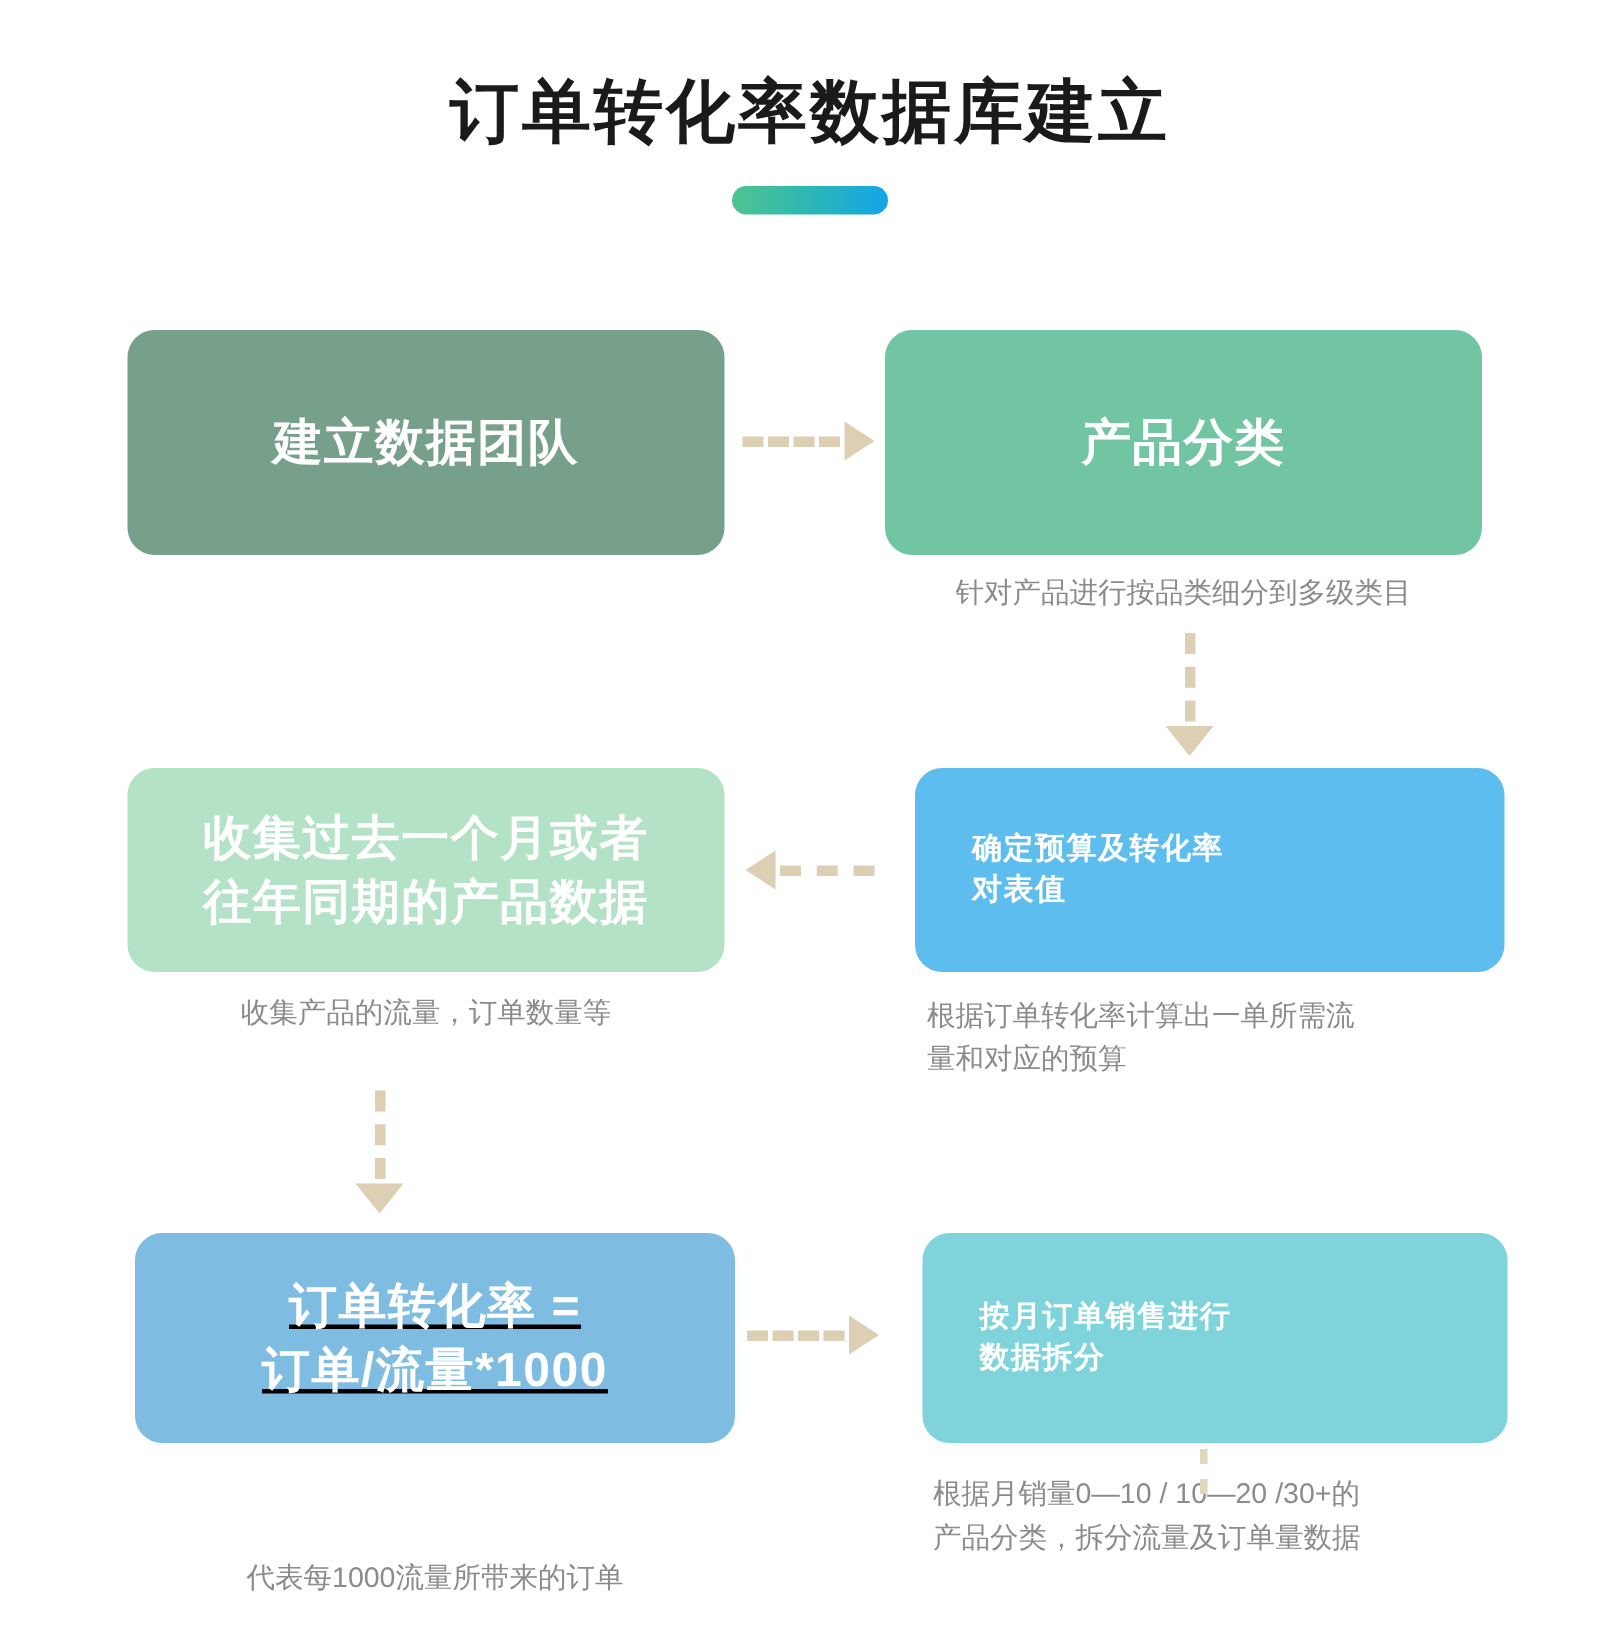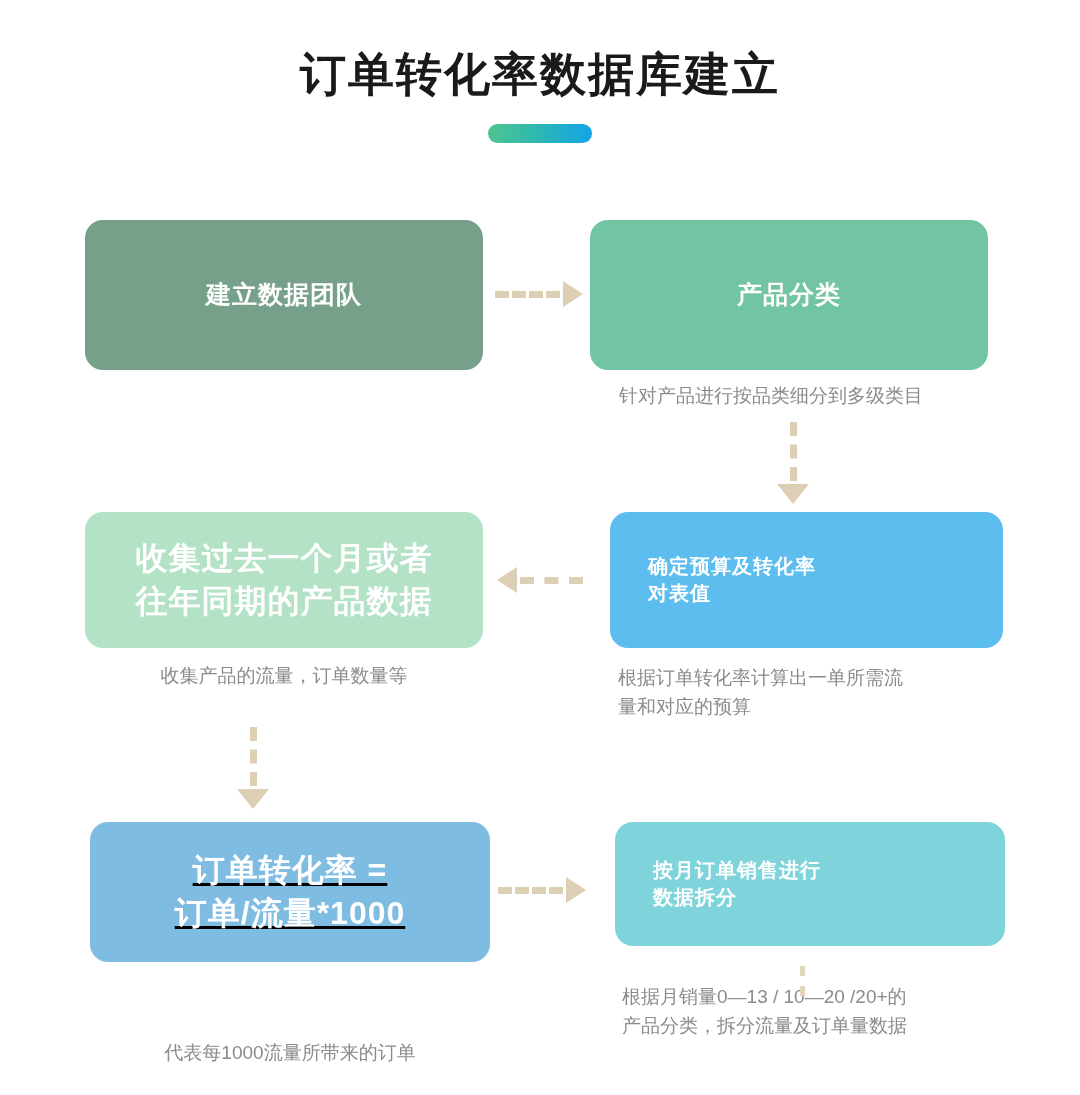--- a/index.html
+++ b/index.html
@@ -53,21 +53,21 @@
     position: absolute;
     border-radius: 18px;
     display: flex;
     align-items: center;
     justify-content: center;
     box-sizing: border-box;
     padding: 0 18px;
   }
   .node-label {
     color: #ffffff;
-    font-size: 25px;
+    font-size: 33px;
     font-weight: 700;
     line-height: 1.34;
     text-align: left;
     letter-spacing: 1px;
     white-space: pre-line;
   }
   .node-label.lines2 {
     font-size: 20px;
     text-align: left;
     width: 100%;
@@ -93,25 +93,25 @@
   .caption.left {
     text-align: left;
   }
 
   
   #node1 { left: 85px;  top: 220px; width: 398px; height: 150px; background: #76a089; }
   #node2 { left: 590px; top: 220px; width: 398px; height: 150px; background: #72c5a2; }
   #node3 { left: 85px;  top: 512px; width: 398px; height: 136px; background: #b3e2c6; }
   #node4 { left: 610px; top: 512px; width: 393px; height: 136px; background: #5cbdee; }
   #node5 { left: 90px;  top: 822px; width: 400px; height: 140px; background: #7fbce2; text-decoration: underline; }
-  #node6 { left: 615px; top: 822px; width: 390px; height: 124px; background: #7fd4dc; }
+  #node6 { left: 615px; top: 822px; width: 390px; height: 140px; background: #7fd4dc; }
 
   
   #cap1 { left: 85px;  top: 381px; width: 398px; }
-  #cap2 { left: 572px; top: 381px; width: 398px; }
+  #cap2 { left: 590px; top: 381px; width: 398px; }
   #cap3 { left: 85px;  top: 661px; width: 398px; }
   #cap4 { left: 618px; top: 663px; width: 380px; }
   #cap5 { left: 90px;  top: 1038px; width: 400px; }
   #cap6 { left: 622px; top: 982px; width: 380px; }
 
   
   .arrow-h {
     position: absolute;
     display: flex;
     align-items: center;
@@ -203,21 +203,21 @@
   <div class="node" id="node5">
     <span class="node-label lines2c">订单转化率 =
 订单/流量*1000</span>
   </div>
   <div class="caption center" id="cap5">代表每1000流量所带来的订单</div>
 
   <div class="node" id="node6">
     <span class="node-label lines2">按月订单销售进行
 数据拆分</span>
   </div>
-  <div class="caption left" id="cap6">根据月销量0—13 / 10—20 /20+的
+  <div class="caption left" id="cap6">根据月销量0—10 / 10—20 /30+的
 产品分类，拆分流量及订单量数据</div>
 
   <div class="arrow-h" id="arrow1">
     <span class="dashes"></span>
     <span class="head-right"></span>
   </div>
 
   <div class="arrow-v" id="arrow2">
     <span class="dashes"></span>
     <span class="head-down"></span>

